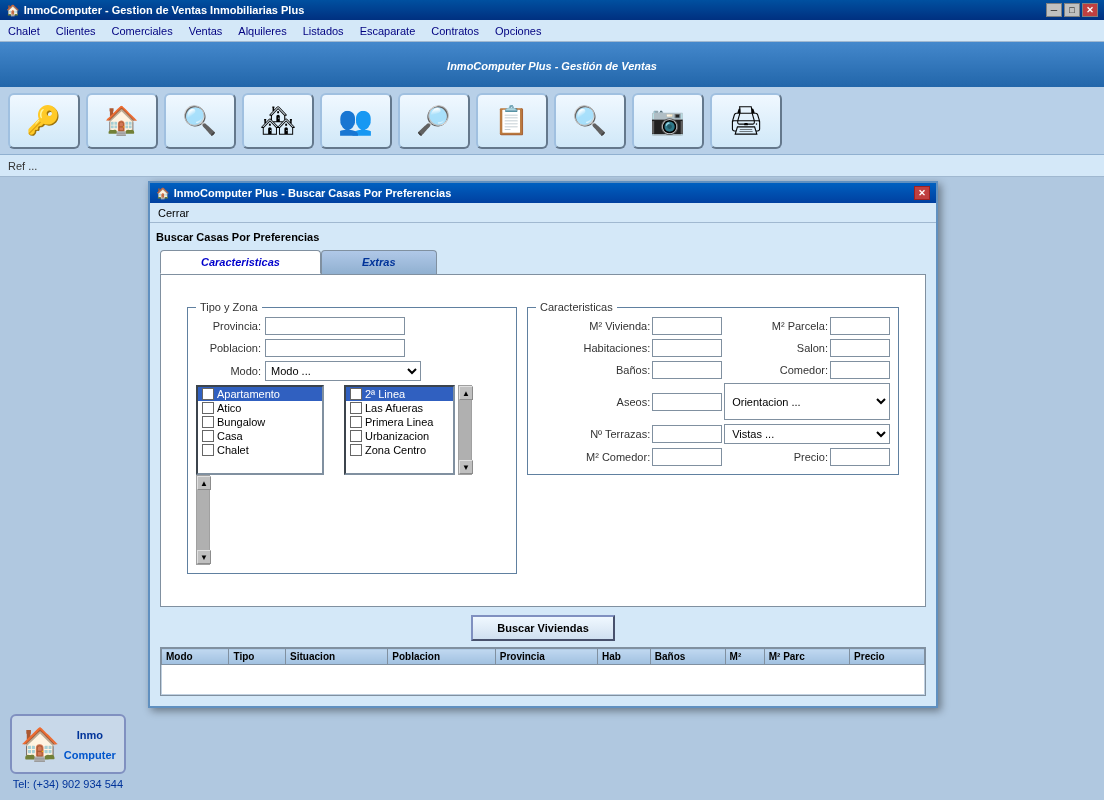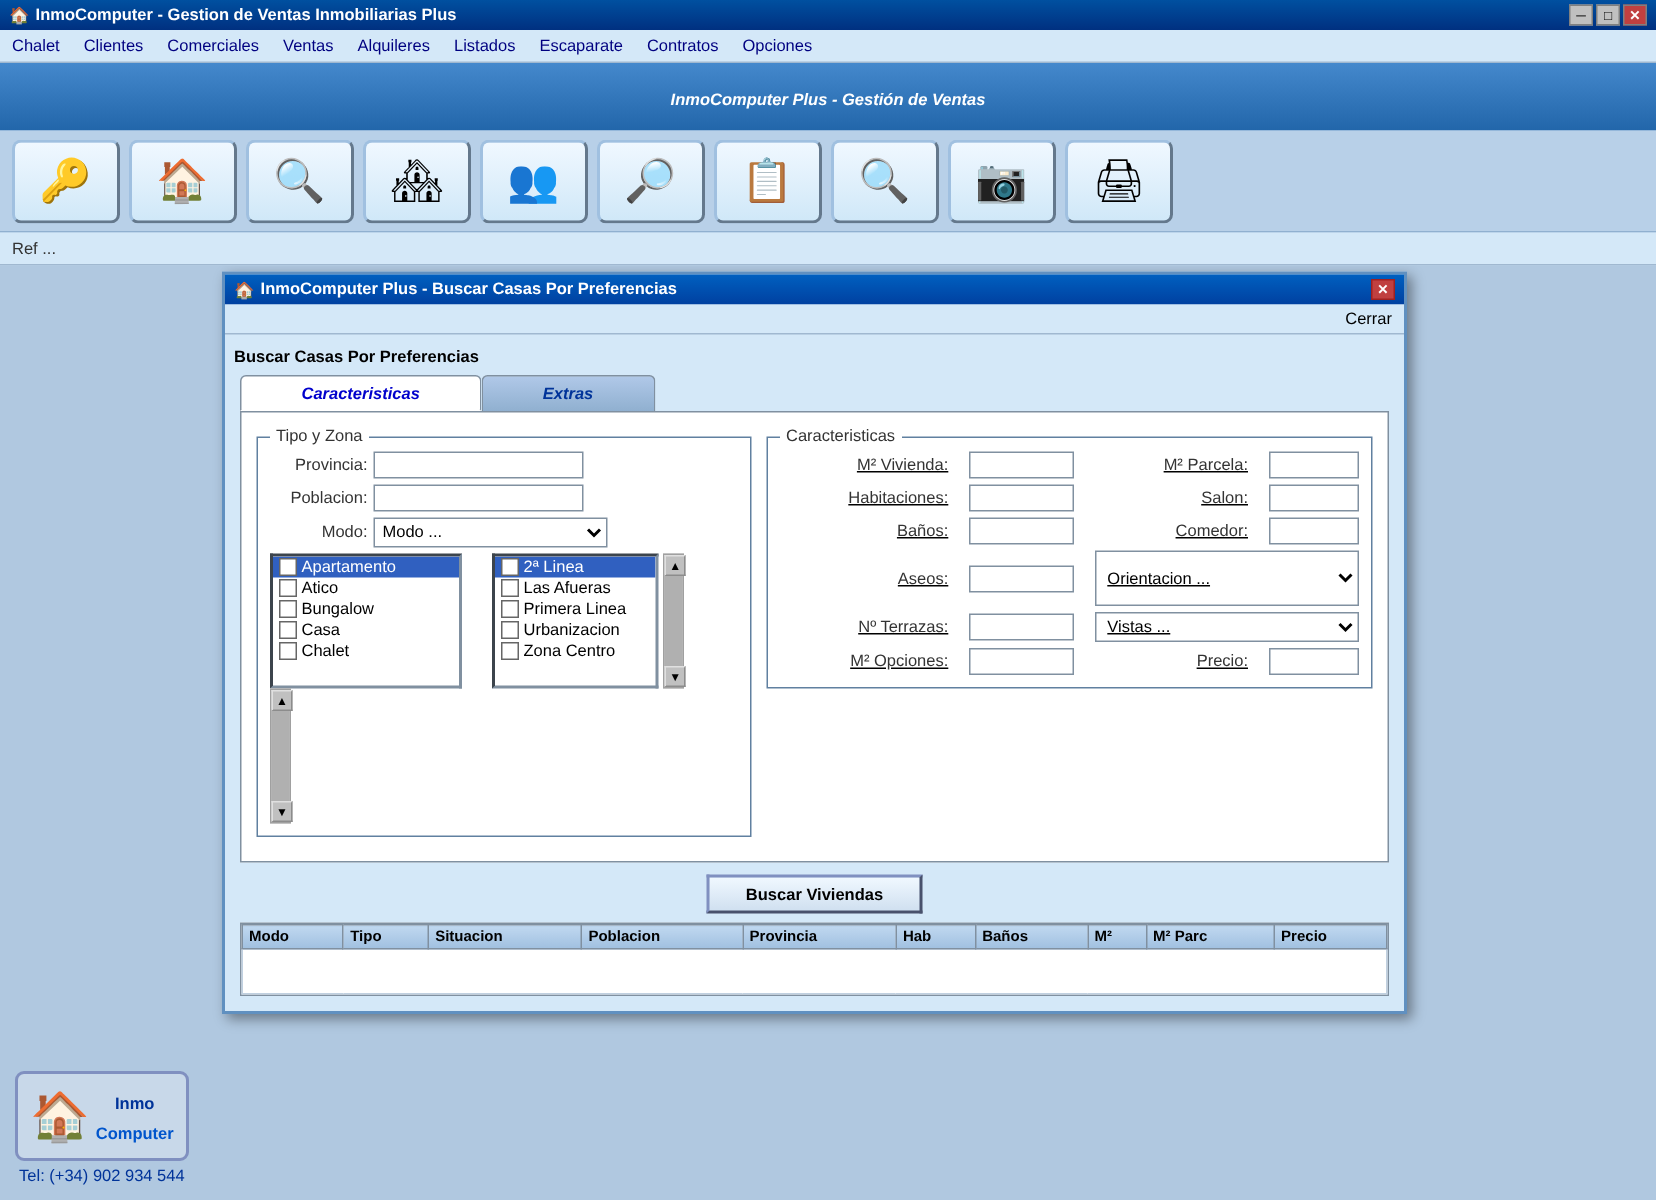--- a/index.html
+++ b/index.html
@@ -125,21 +125,20 @@
       cursor: pointer;
       font-weight: bold;
     }
     .dialog-menubar {
       background: #d4e8f8;
       padding: 2px 8px;
       border-bottom: 1px solid #a0b8d0;
       height: 20px;
       display: flex;
       align-items: center;
-      justify-content: flex-end;
     }
     .dialog-menubar-item {
       cursor: pointer;
       color: #000;
       font-size: 11px;
     }
 
     .dialog-title-bar {
       font-size: 13px;
       font-weight: bold;
@@ -172,21 +171,21 @@
     .tab-inactive {
       background: linear-gradient(to bottom, #b0c8e8, #90b0d0);
       color: #003399;
     }
 
     
     .form-area {
       background: #ffffff;
       border: 1px solid #8090a0;
       margin: 0 10px;
-      padding: 10px;
+      padding: 26px;
       display: flex;
       gap: 10px;
     }
 
     
     .left-panel {
       width: 330px;
       flex-shrink: 0;
     }
     .fieldset {
@@ -568,21 +567,21 @@
                   <div class="scrollbar-arrow">▼</div>
                 </div>
               </div>
             </div>
           </fieldset>
         </div>
 
         <div class="right-panel">
           <fieldset class="chars-fieldset">
             <legend>Caracteristicas</legend>
-            <div style="display:grid; grid-template-columns: auto 70px auto 60px; gap:4px 14px; align-items:center;text-decoration:underline;">
+            <div style="display:grid; grid-template-columns: auto 70px auto 60px; gap:4px 2px; align-items:center;">
 
               <span class="chars-label">M² Vivienda:</span>
               <input class="chars-input" type="text" value="" style="">
               <span class="chars-label">M² Parcela:</span>
               <input class="chars-input" type="text" value="" style="">
 
               <span class="chars-label">Habitaciones:</span>
               <input class="chars-input" type="text" value="" style="">
               <span class="chars-label">Salon:</span>
               <input class="chars-input" type="text" value="" style="">
@@ -597,21 +596,21 @@
               <select class="chars-input" style="grid-column:span 2; height:37px;">
                 <option>Orientacion ...</option>
               </select>
 
               <span class="chars-label">Nº Terrazas:</span>
               <input class="chars-input" type="text" value="" style="">
               <select class="chars-input" style="grid-column:span 2; height:20px;">
                 <option>Vistas ...</option>
               </select>
 
-              <span class="chars-label">M² Opciones:</span>
+              <span class="chars-label">M² Comedor:</span>
               <input class="chars-input" type="text" value="" style="">
               <span class="chars-label">Precio:</span>
               <input class="chars-input" type="text" value="" style="">
             </div>
           </fieldset>
         </div>
       </div>
 
       <div class="buscar-area">
         <button class="buscar-btn">

